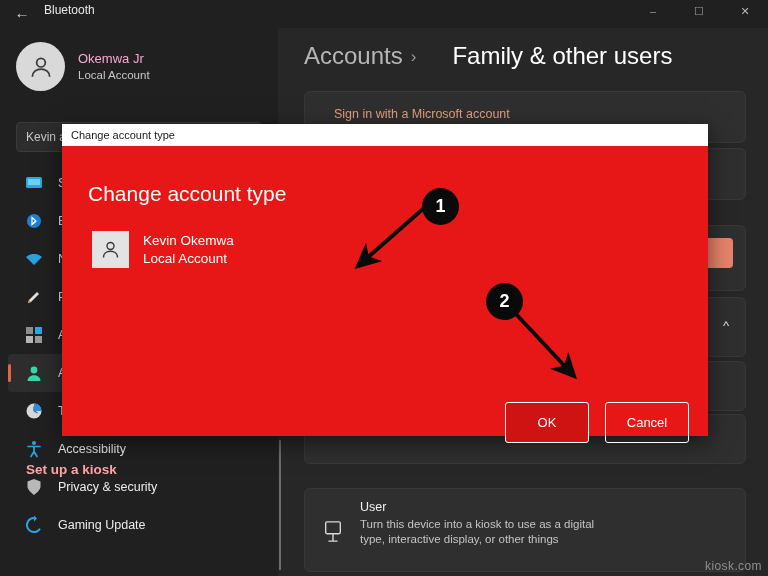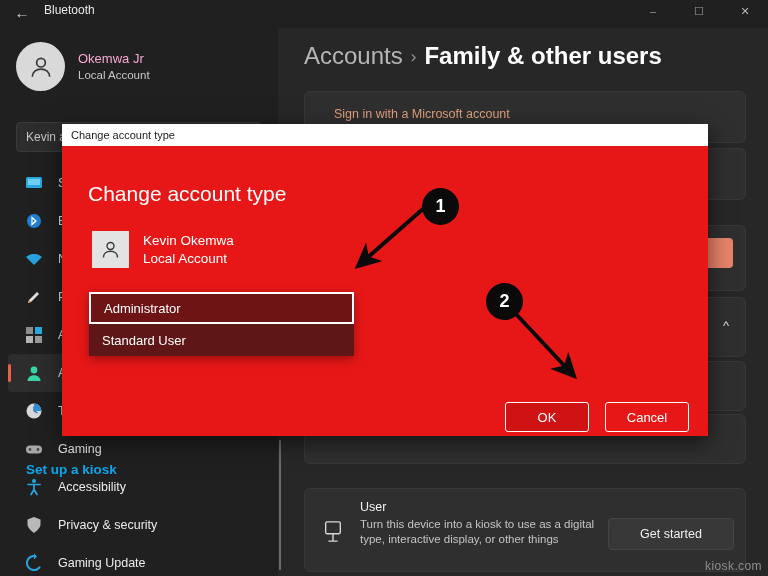--- a/index.html
+++ b/index.html
@@ -99,21 +99,21 @@
     width: 490px; height: 548px;
     background: #272727;
     overflow: hidden;
   }
   .breadcrumb {
     position: absolute; left: 26px; top: 14px;
     font-size: 24px; white-space: nowrap;
   }
   .bc-parent { color: #b6b6b6; }
   .bc-sep { color: #9a9a9a; font-size: 17px; padding: 0 8px; vertical-align: 2px; }
-  .bc-current { color: #ffffff; font-weight: bold; }
+  .bc-current { color: #ffffff; font-weight: normal; margin-left: 28px; }
 
   .card {
     position: absolute;
     background: #2f2f2f;
     border: 1px solid #383838;
     border-radius: 6px;
   }
   .card-ms   { left: 26px; top: 63px; width: 442px; height: 52px; }
   .card-two  { left: 26px; top: 120px; width: 442px; height: 52px; }
   .card-acc  { left: 26px; top: 197px; width: 442px; height: 66px; }
@@ -132,21 +132,21 @@
     width: 88px; height: 30px; border-radius: 4px;
     background: #e8836a;
   }
   .chev-up {
     position: absolute; right: 16px; top: 20px;
     color: #dcdcdc; font-size: 13px;
   }
 
   .section-head {
     position: absolute; left: 26px; top: 462px;
-    font-size: 13.5px; color: #0ea5e9; font-weight: bold;
+    font-size: 13.5px; color: #fca5a5; font-weight: bold;
   }
   .kiosk-icon {
     position: absolute; left: 322px; top: 520px;
     width: 22px; height: 26px; color: #d8d8d8;
   }
   .kiosk-title {
     position: absolute; left: 360px; top: 500px;
     font-size: 12.5px; color: #f2f2f2;
   }
   .kiosk-desc {
@@ -217,21 +217,21 @@
     background: #6e1414;
     border: 2px solid #ffffff;
     height: 32px;
   }
 
   .dlg-buttons {
     position: absolute; left: 443px; top: 256px;
     display: flex; gap: 16px;
   }
   .dlg-btn {
-    width: 84px; height: 30px;
+    width: 84px; height: 41px;
     border: 1.5px solid #ffffff;
     border-radius: 3px;
     display: flex; align-items: center; justify-content: center;
     font-size: 13px; color: #ffffff;
   }
   .dlg-btn.ok { background: #cf1313; }
   .dlg-btn.cancel { background: transparent; }
 
   
   .anno-svg {
@@ -350,30 +350,20 @@
               <circle cx="10" cy="10" r="7.5" fill="#d8d8d8"></circle>
               <path d="M10 10V5.5M10 10l3.5 2" stroke="#2f6fb5" stroke-width="1.4" fill="none"></path>
               <path d="M10 2.5a7.5 7.5 0 017.5 7.5H10z" fill="#2f8fd4"></path>
             </svg>
           </span>
           <span class="navlabel">Time &amp; language</span>
         </div>
         <div class="navitem">
           <span class="navicon">
             <svg viewBox="0 0 20 20">
-              <rect x="2" y="6.5" width="16" height="8" rx="4" fill="#a8a8a8"></rect>
-              <circle cx="6" cy="10.5" r="1.4" fill="#4a4a4a"></circle>
-              <circle cx="14" cy="10.5" r="1.4" fill="#4a4a4a"></circle>
-            </svg>
-          </span>
-          <span class="navlabel">Gaming</span>
-        </div>
-        <div class="navitem">
-          <span class="navicon">
-            <svg viewBox="0 0 20 20">
               <circle cx="10" cy="4" r="2" fill="#29a3e0"></circle>
               <path d="M4 7.5h12M10 7.5v5M10 12.5l-3 5M10 12.5l3 5" stroke="#29a3e0" stroke-width="1.7" fill="none" stroke-linecap="round"></path>
             </svg>
           </span>
           <span class="navlabel">Accessibility</span>
         </div>
         <div class="navitem">
           <span class="navicon">
             <svg viewBox="0 0 20 20">
               <path d="M10 2l6.5 2.5v5C16.5 13.5 10 18 10 18S3.5 13.5 3.5 9.5v-5z" fill="#b8b8b8"></path>
@@ -417,21 +407,20 @@
   <div class="card card-kiosk" style="left:304px; top:488px;"></div>
 
   <div class="kiosk-icon">
     <svg viewBox="0 0 24 28" fill="none" stroke="#d8d8d8" stroke-width="1.5">
       <rect x="4" y="2" width="16" height="13" rx="1.5"></rect>
       <path d="M12 15v8M7 23h10"></path>
     </svg>
   </div>
   <div class="kiosk-title">User</div>
   <div class="kiosk-desc">Turn this device into a kiosk to use as a digital type, interactive display, or other things</div>
-  <div class="get-started">Get started</div>
 
   <div class="scroll-track"></div>
 
   <div class="dialog">
     <div class="dlg-titlebar">Change account type</div>
     <div class="dlg-body">
 
       <div class="dlg-heading">Change account type</div>
 
       <div class="dlg-user">
@@ -440,24 +429,20 @@
             <circle cx="12" cy="8" r="4"></circle>
             <path d="M4 21c0-4.4 3.6-7 8-7s8 2.6 8 7"></path>
           </svg>
         </div>
         <div>
           <div class="dlg-user-name">Kevin Okemwa</div>
           <div class="dlg-user-sub">Local Account</div>
         </div>
       </div>
 
-      <div class="dropdown">
-          <div class="dd-item selected">Administrator</div>
-          <div class="dd-item">Standard User</div>
-        </div>
 
       <div class="dlg-buttons">
         <div class="dlg-btn ok">OK</div>
         <div class="dlg-btn cancel">Cancel</div>
       </div>
 
     </div>
   </div>
 
   <svg class="anno-svg">

